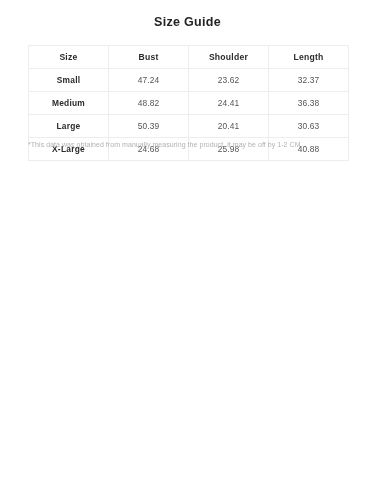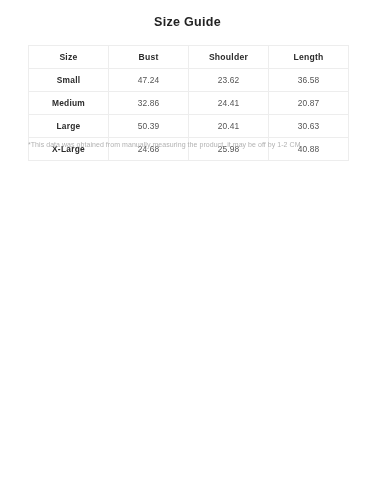--- a/index.html
+++ b/index.html
@@ -104,27 +104,27 @@
           <th>Bust</th>
           <th>Shoulder</th>
           <th>Length</th>
         </tr>
       </thead>
       <tbody>
         <tr>
           <td class="size-name">Small</td>
           <td>47.24</td>
           <td>23.62</td>
-          <td>36.58</td>
+          <td>32.37</td>
         </tr>
         <tr>
           <td class="size-name">Medium</td>
-          <td>32.86</td>
+          <td>48.82</td>
           <td>24.41</td>
-          <td>20.87</td>
+          <td>36.38</td>
         </tr>
         <tr>
           <td class="size-name">Large</td>
           <td>50.39</td>
           <td>20.41</td>
           <td>30.63</td>
         </tr>
         <tr>
           <td class="size-name">X-Large</td>
           <td>24.68</td>

